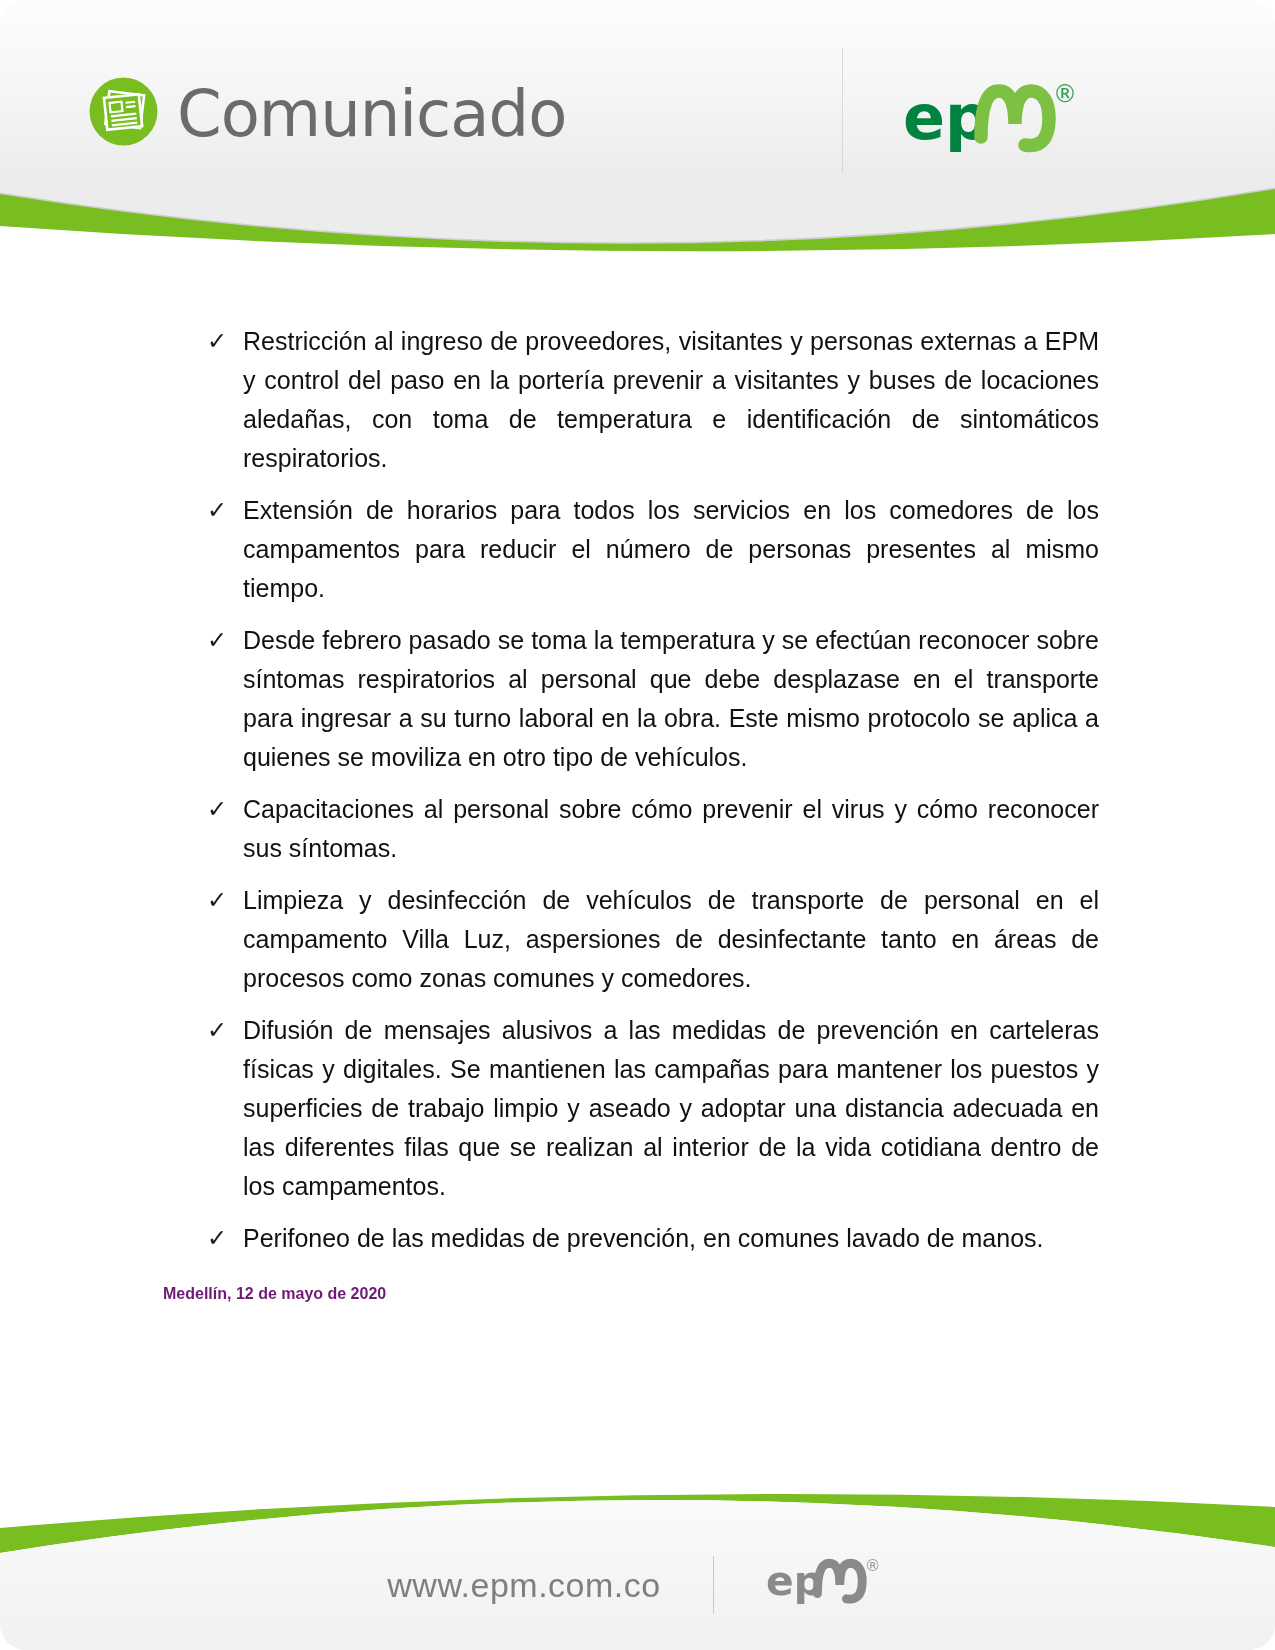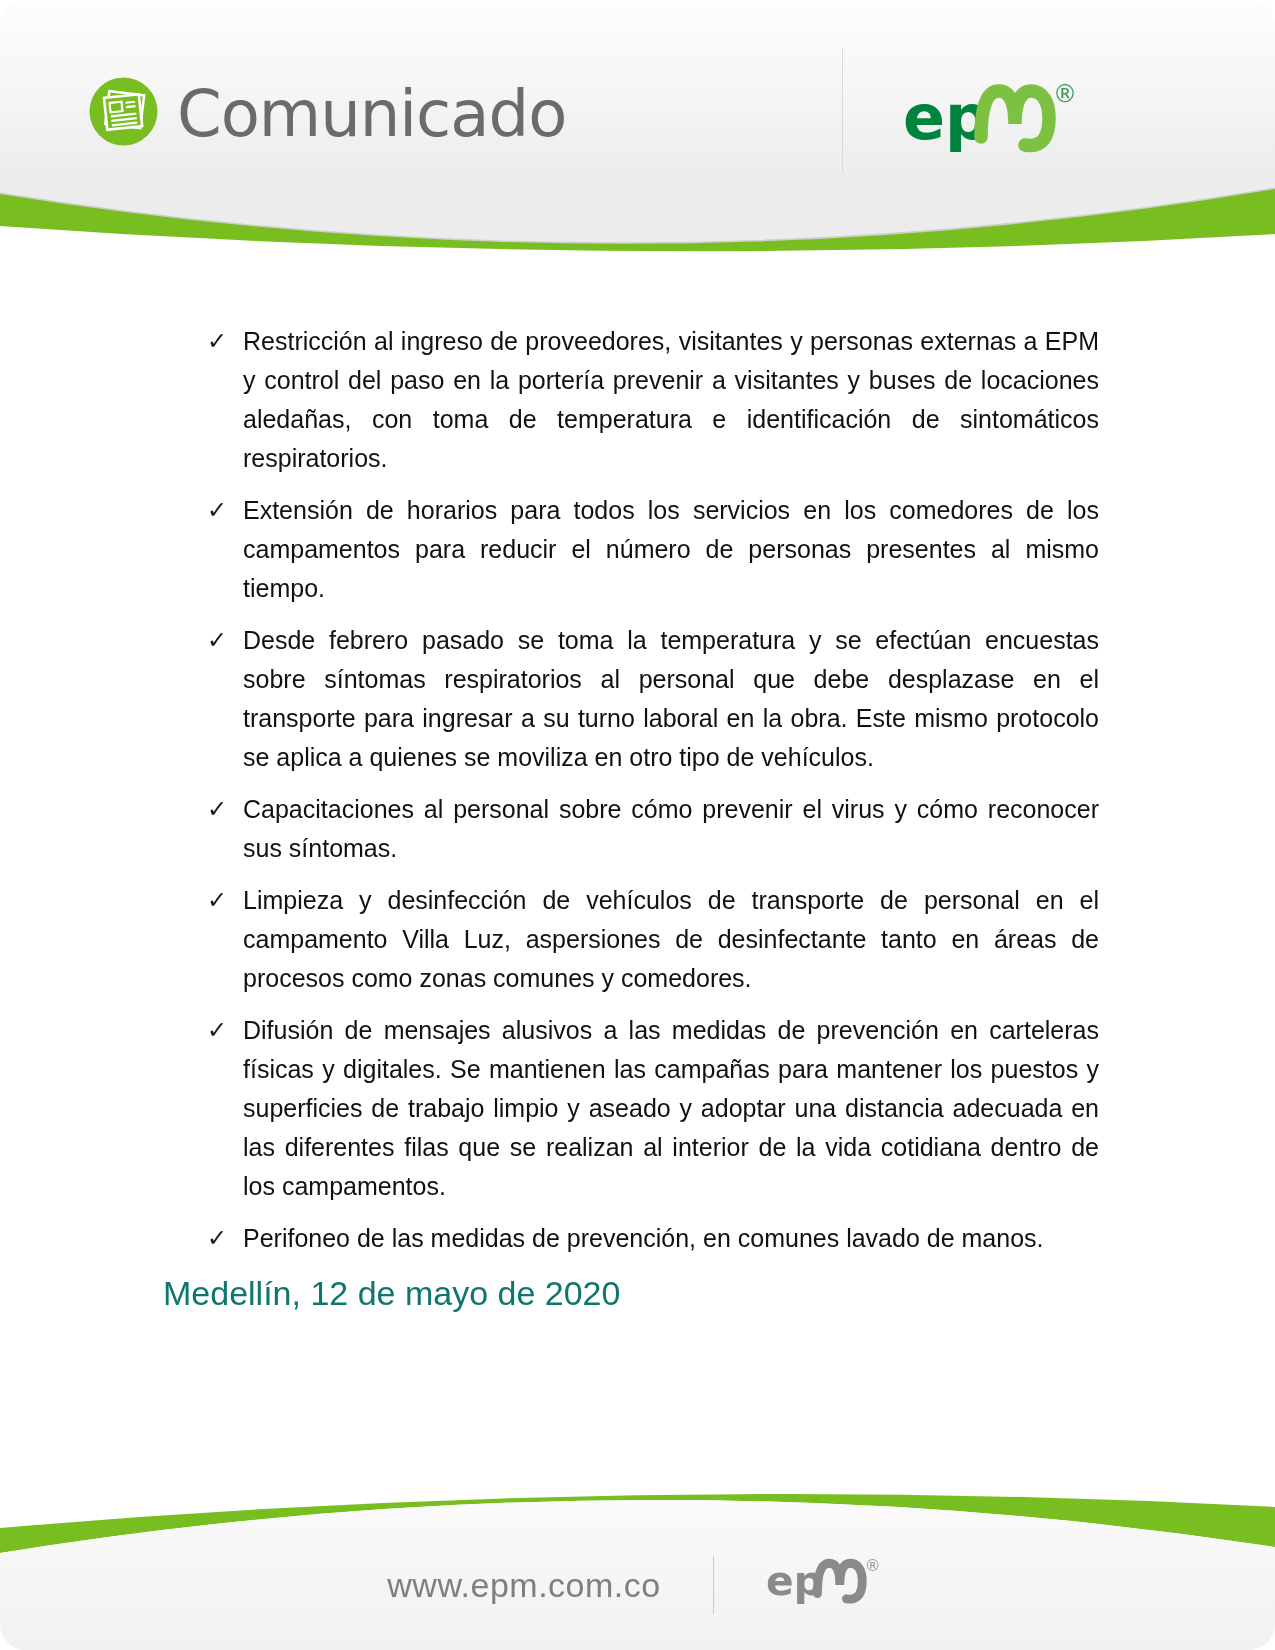--- a/index.html
+++ b/index.html
@@ -24,21 +24,21 @@
   
   .content{position:absolute;left:163px;top:322px;width:936px;color:#111111;}
   .bullet-item{
     position:relative;padding-left:80px;margin:0 0 13px 0;
     font-size:25px;line-height:39px;text-align:justify;
   }
   .bullet-item .check{
     position:absolute;left:44px;top:0;width:30px;
     font-family:"DejaVu Sans",sans-serif;font-size:24px;color:#1a1a1a;text-align:left;
   }
-  .dateline{margin-top:16px;font-size:34px;line-height:39px;font-weight:normal;color:#0f766e;}
+  .dateline{margin-top:16px;font-size:16px;line-height:39px;font-weight:bold;color:#701a75;}
   
   .footer{position:absolute;left:0;bottom:0;width:1275px;height:170px;}
   .footer-wave{position:absolute;top:0;left:0;width:1275px;height:170px;display:block;}
   .footer-row{
     position:absolute;top:72px;left:0;width:100%;height:66px;
     display:flex;align-items:center;justify-content:center;gap:52px;
   }
   .footer-url{font-size:34px;color:#7d7f82;letter-spacing:0.5px;}
   .footer-divider{width:1px;height:58px;background:#c9c9cb;}
 </style>
@@ -93,21 +93,21 @@
       <span>Restricción al ingreso de proveedores, visitantes y personas externas a EPM y control del paso en la portería prevenir a visitantes y buses de locaciones aledañas, con toma de temperatura e identificación de sintomáticos respiratorios.</span>
     </div>
 
     <div class="bullet-item">
       <span class="check">✓</span>
       <span>Extensión de horarios para todos los servicios en los comedores de los campamentos para reducir el número de personas presentes al mismo tiempo.</span>
     </div>
 
     <div class="bullet-item">
       <span class="check">✓</span>
-      <span>Desde febrero pasado se toma la temperatura y se efectúan encuestas sobre síntomas respiratorios al personal que debe desplazase en el transporte para ingresar a su turno laboral en la obra. Este mismo protocolo se aplica a quienes se moviliza en otro tipo de vehículos.</span>
+      <span>Desde febrero pasado se toma la temperatura y se efectúan reconocer sobre síntomas respiratorios al personal que debe desplazase en el transporte para ingresar a su turno laboral en la obra. Este mismo protocolo se aplica a quienes se moviliza en otro tipo de vehículos.</span>
     </div>
 
     <div class="bullet-item">
       <span class="check">✓</span>
       <span>Capacitaciones al personal sobre cómo prevenir el virus y cómo reconocer sus síntomas.</span>
     </div>
 
     <div class="bullet-item">
       <span class="check">✓</span>
       <span>Limpieza y desinfección de vehículos de transporte de personal en el campamento Villa Luz, aspersiones de desinfectante tanto en áreas de procesos como zonas comunes y comedores.</span>

